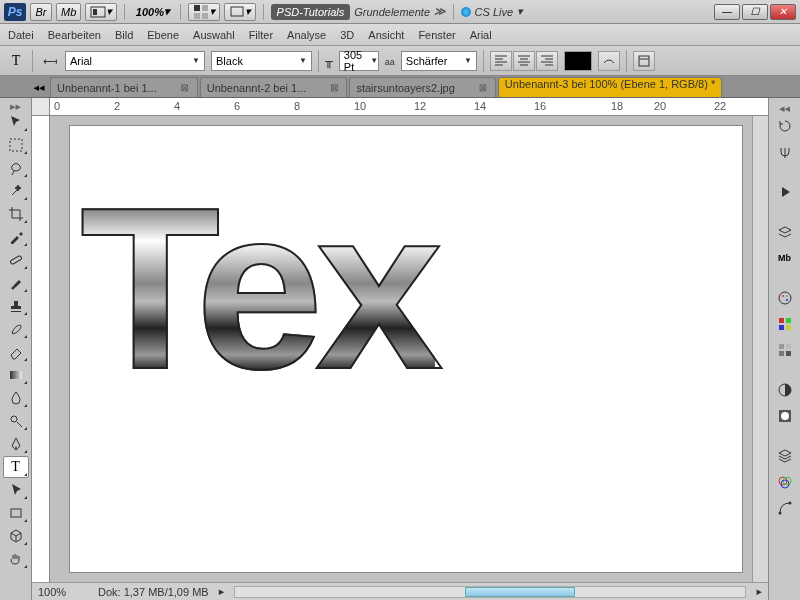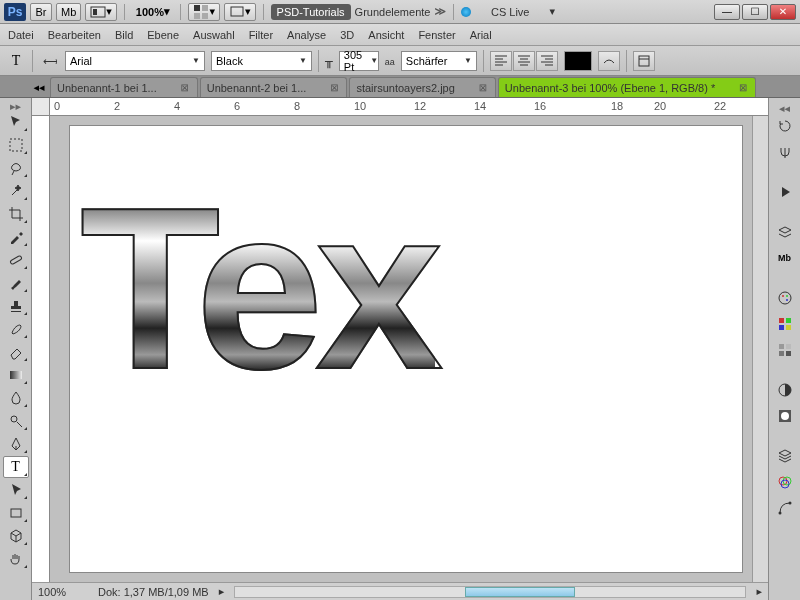--- a/index.html
+++ b/index.html
@@ -1,27 +1,27 @@
 <!DOCTYPE html>
 <html><head>
 <meta charset="utf-8">
 <style>
 * { margin: 0; padding: 0; box-sizing: border-box; font-family: Tahoma, sans-serif; font-size: 11px; }
 body { background: #b8b8b8; width: 800px; height: 600px; overflow: hidden; user-select: none; }
 
 
-.app-bar { height: 24px; background: linear-gradient(#d8d8d8,#c8c8c8); display: flex; align-items: center; padding: 0 4px; border-bottom: 1px solid #888; gap: 4px; }
+.app-bar { height: 24px; background: linear-gradient(#d8d8d8,#c8c8c8); display: flex; align-items: center; padding: 0 4px; border-bottom: 1px solid #888; gap: 4px; font-style: italic; }
 .ps-logo { width: 22px; height: 18px; background: #1a3a6b; color: #7bb4ff; font-weight: bold; font-size: 12px; display: flex; align-items: center; justify-content: center; border-radius: 2px; }
 .app-bar .btn { height: 18px; min-width: 22px; background: linear-gradient(#f0f0f0,#d0d0d0); border: 1px solid #888; border-radius: 2px; display: flex; align-items: center; justify-content: center; padding: 0 4px; }
 .app-bar .sep { width: 1px; height: 16px; background: #999; margin: 0 3px; }
 .app-bar .zoom { background: none; border: none; font-weight: bold; }
 .app-bar .link { color: #333; }
 .app-bar .link.active { background: #5a5a5a; color: #fff; padding: 2px 6px; border-radius: 3px; }
 .spacer { flex: 1; }
-.cslive { display: flex; align-items: center; gap: 20px; color: #333; }
+.cslive { display: flex; align-items: center; gap: 4px; color: #333; }
 .cslive .dot { width: 10px; height: 10px; border-radius: 50%; background: radial-gradient(#4fc3f7,#0277bd); }
 .win-btns { display: flex; gap: 2px; margin-left: 6px; }
 .win-btns div { width: 26px; height: 16px; border: 1px solid #666; border-radius: 2px; display: flex; align-items: center; justify-content: center; font-size: 10px; }
 .win-min { background: linear-gradient(#f0f0f0,#c0c0c0); }
 .win-max { background: linear-gradient(#f0f0f0,#c0c0c0); }
 .win-close { background: linear-gradient(#f08080,#c03030); color: #fff; }
 
 
 .menu-bar { height: 22px; background: linear-gradient(#dcdcdc,#cccccc); display: flex; align-items: center; padding: 0 8px; gap: 14px; border-bottom: 1px solid #999; }
 .menu-bar span { color: #333; }
@@ -32,21 +32,21 @@
 .opt-bar .vsep { width: 1px; height: 22px; background: #999; }
 .opt-bar .dd { height: 20px; background: #fff; border: 1px solid #888; display: flex; align-items: center; padding: 0 4px; gap: 4px; }
 .opt-bar .dd .arr { font-size: 8px; color: #333; }
 .opt-bar .grp { display: flex; gap: 1px; }
 .opt-bar .grp .b { width: 22px; height: 20px; background: linear-gradient(#e8e8e8,#c8c8c8); border: 1px solid #999; display: flex; align-items: center; justify-content: center; }
 .opt-bar .label { color: #333; }
 
 
 .tab-row { height: 22px; background: #909090; display: flex; align-items: flex-end; padding-left: 50px; border-bottom: 1px solid #666; }
 .tab { height: 20px; padding: 0 6px; display: flex; align-items: center; gap: 22px; background: #9a9a9a; border: 1px solid #777; border-bottom: none; margin-right: 2px; color: #333; border-radius: 3px 3px 0 0; }
-.tab.active { background: #84cc16; }
+.tab.active { background: #eab308; flex-direction: column; }
 .tab .x { font-size: 10px; color: #555; width: 12px; height: 12px; border-radius: 2px; display: flex; align-items: center; justify-content: center; }
 
 
 .main { position: absolute; top: 98px; left: 0; right: 0; bottom: 0; display: flex; }
 .tool-col { width: 32px; background: #c8c8c8; border-right: 1px solid #888; display: flex; flex-direction: column; align-items: center; padding-top: 2px; gap: 1px; }
 .tool-col .t { width: 26px; height: 22px; display: flex; align-items: center; justify-content: center; border: 1px solid transparent; border-radius: 2px; position: relative; }
 .tool-col .t.sel { background: #fff; border-color: #888; }
 .tool-col .t .tri { position: absolute; right: 1px; bottom: 1px; width: 0; height: 0; border-left: 3px solid transparent; border-bottom: 3px solid #333; }
 
 .canvas-wrap { flex: 1; display: flex; flex-direction: column; background: #c0c0c0; }

